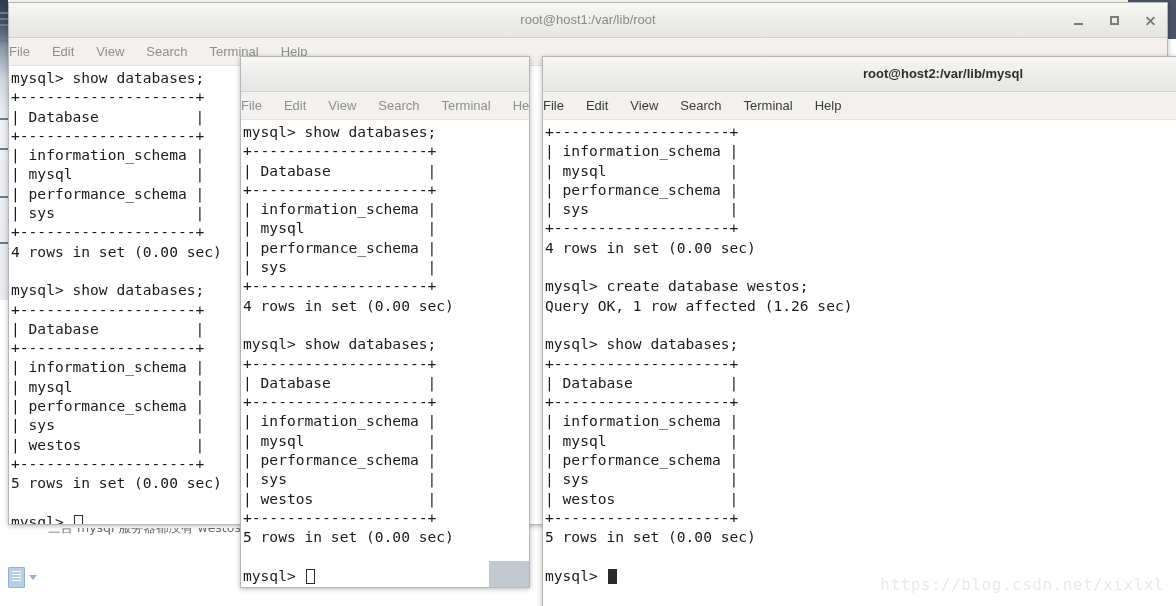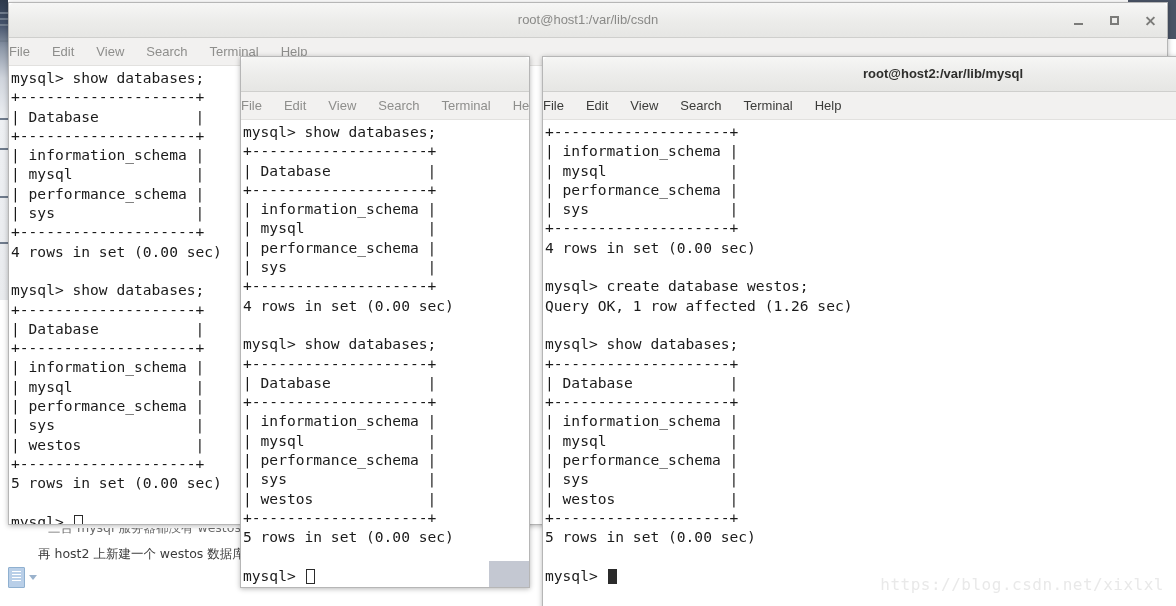--- a/index.html
+++ b/index.html
@@ -207,32 +207,31 @@
     <div class="tick" style="top:18px"></div>
     <div class="tick" style="top:24px"></div>
     <div class="tick" style="top:40px"></div>
     <div class="tick" style="top:118px"></div>
     <div class="tick" style="top:148px"></div>
     <div class="tick" style="top:196px"></div>
     <div class="tick" style="top:242px"></div>
   </div>
 
   <div class="doc-text faded" style="left:48px; top:520px; clip-path: inset(8px 0 0 0);">三台 mysql 服务器都没有 westos 数据库</div>
-  <div class="doc-text" style="left:38px; top:546px;">再 host2 上新建一个 westos 数据库</div>
 
   <div class="paste-icon">
     <div class="paste-glyph"></div>
     <div class="paste-caret"></div>
   </div>
 
   <div class="right-dark"></div>
 
   <div class="win" id="win1">
     <div class="titlebar inactive">
-      <div class="title">root@host1:/var/lib/csdn</div>
+      <div class="title">root@host1:/var/lib/root</div>
       <div class="wbtns">
         <div class="wbtn">
             <span class="min-g"></span>
           </div>
         <div class="wbtn">
             <span class="max-g"></span>
           </div>
         <div class="wbtn">
             <span class="cls-g"></span>
           </div>

